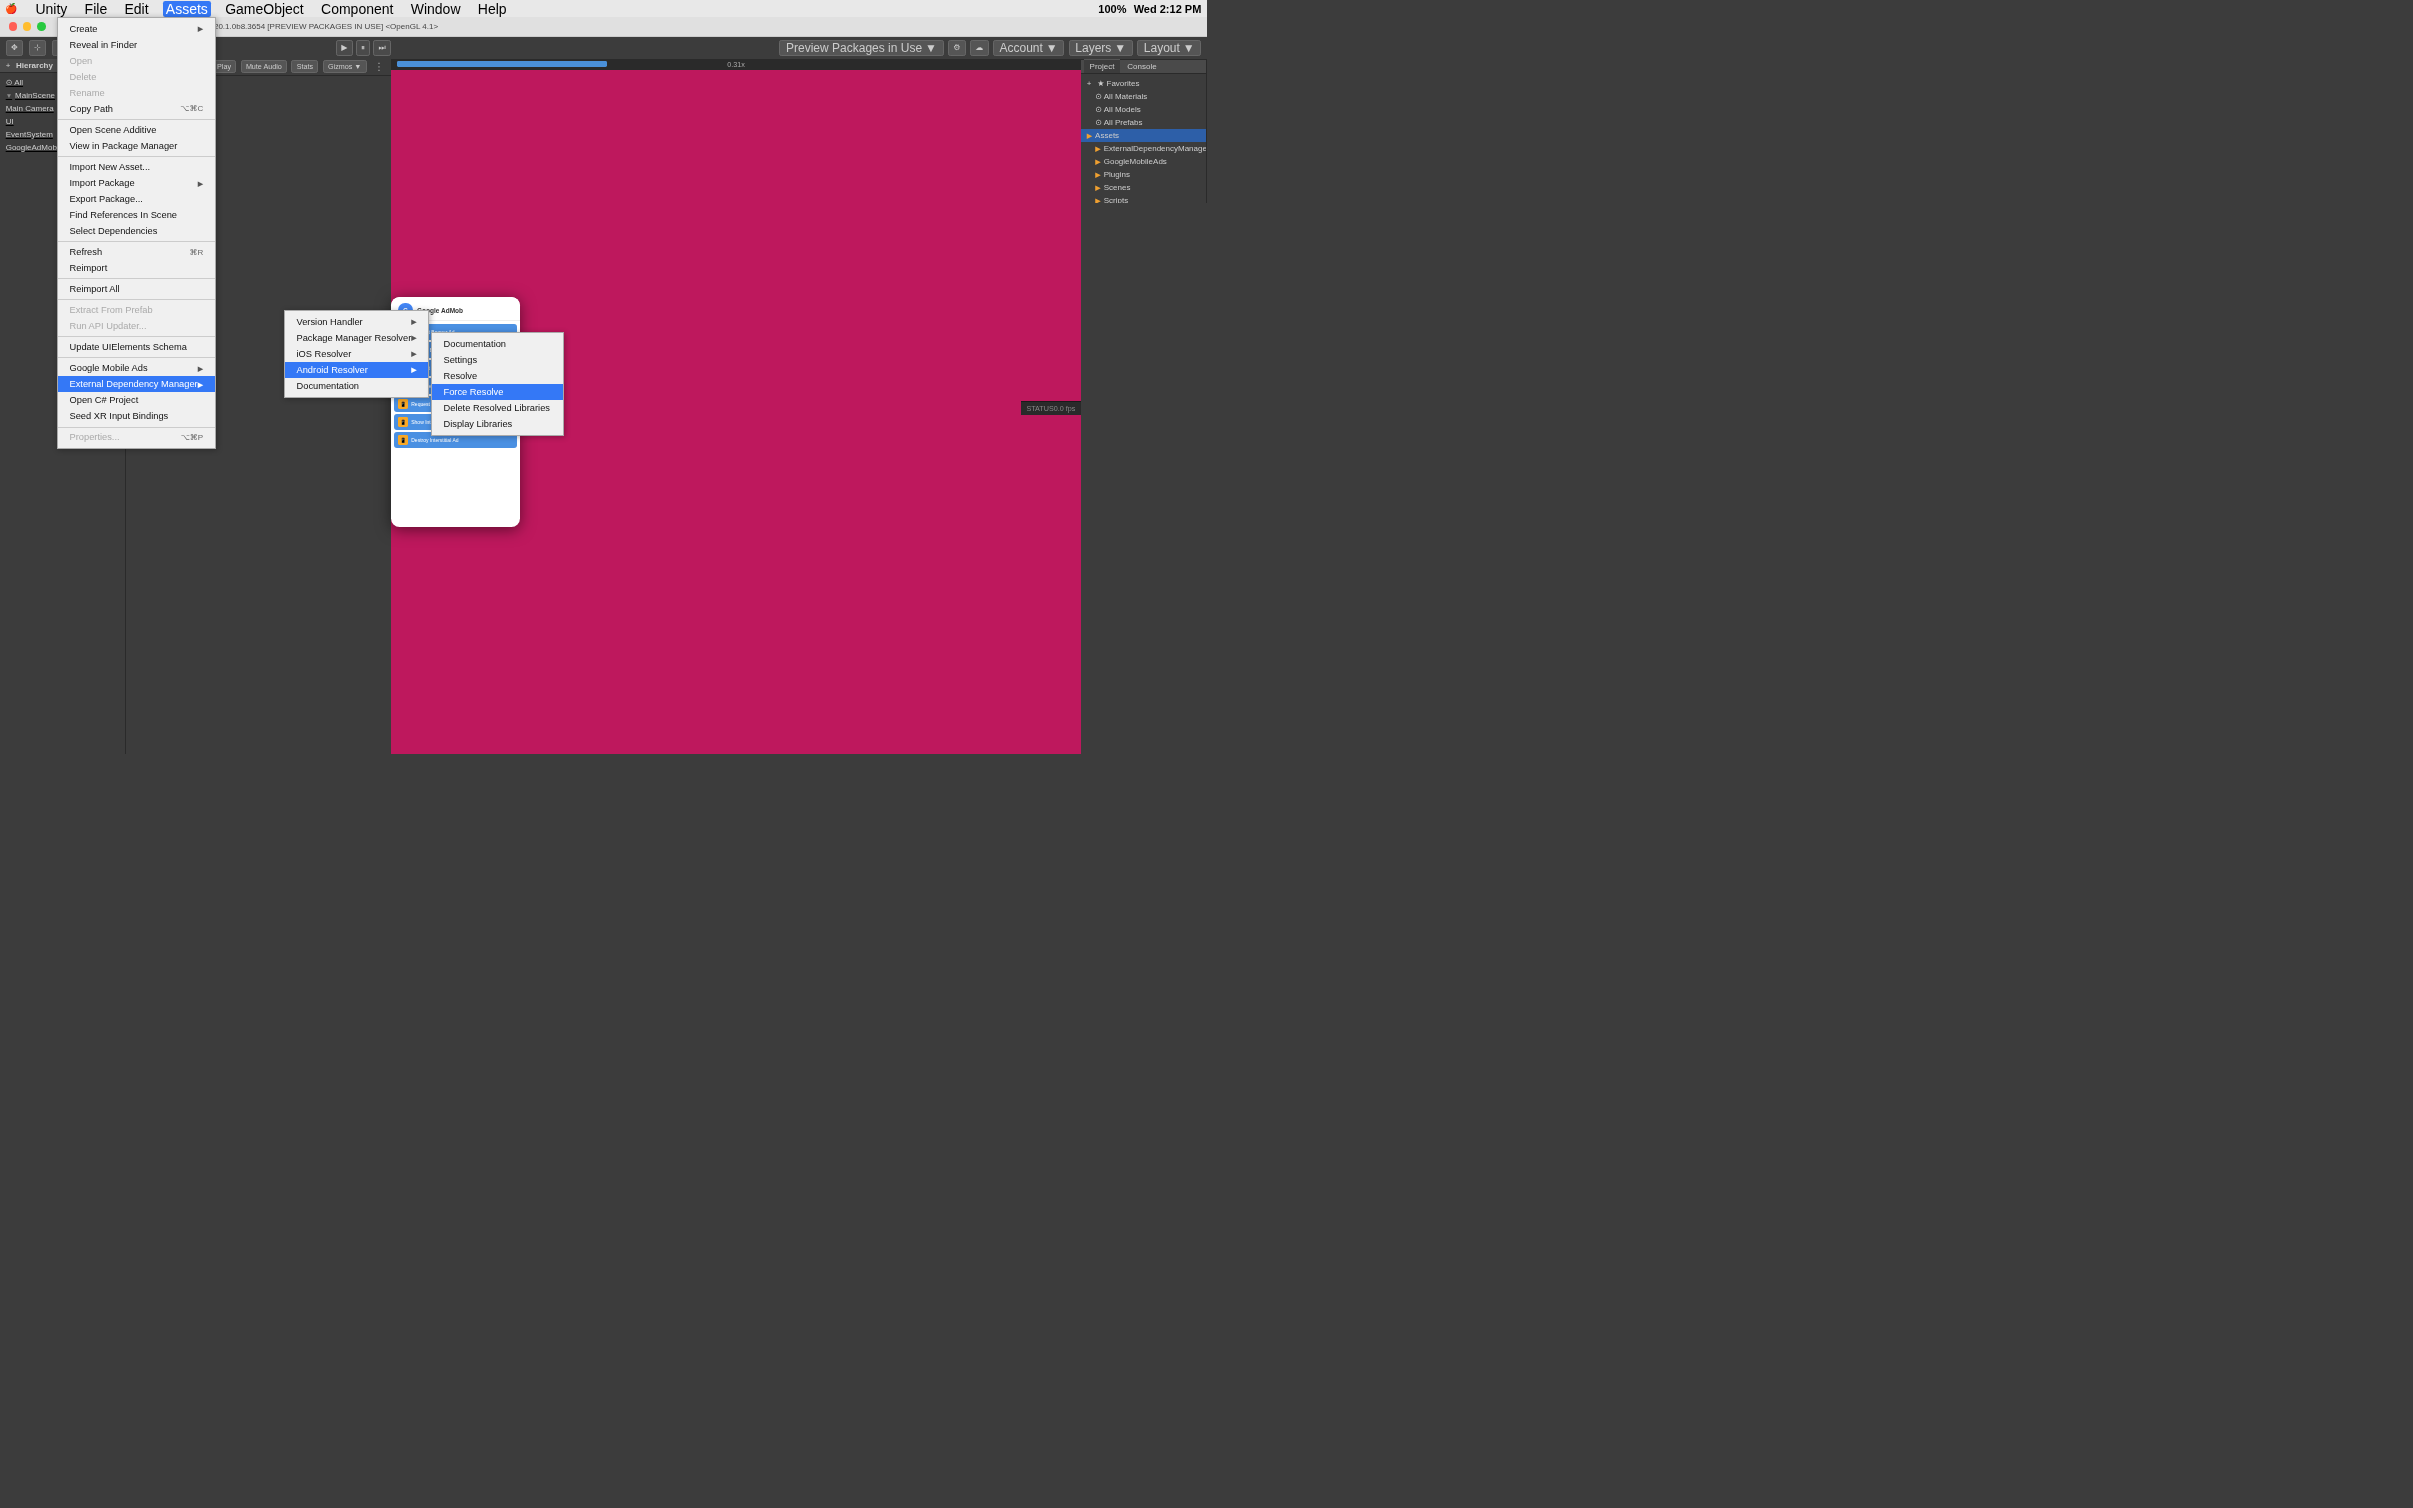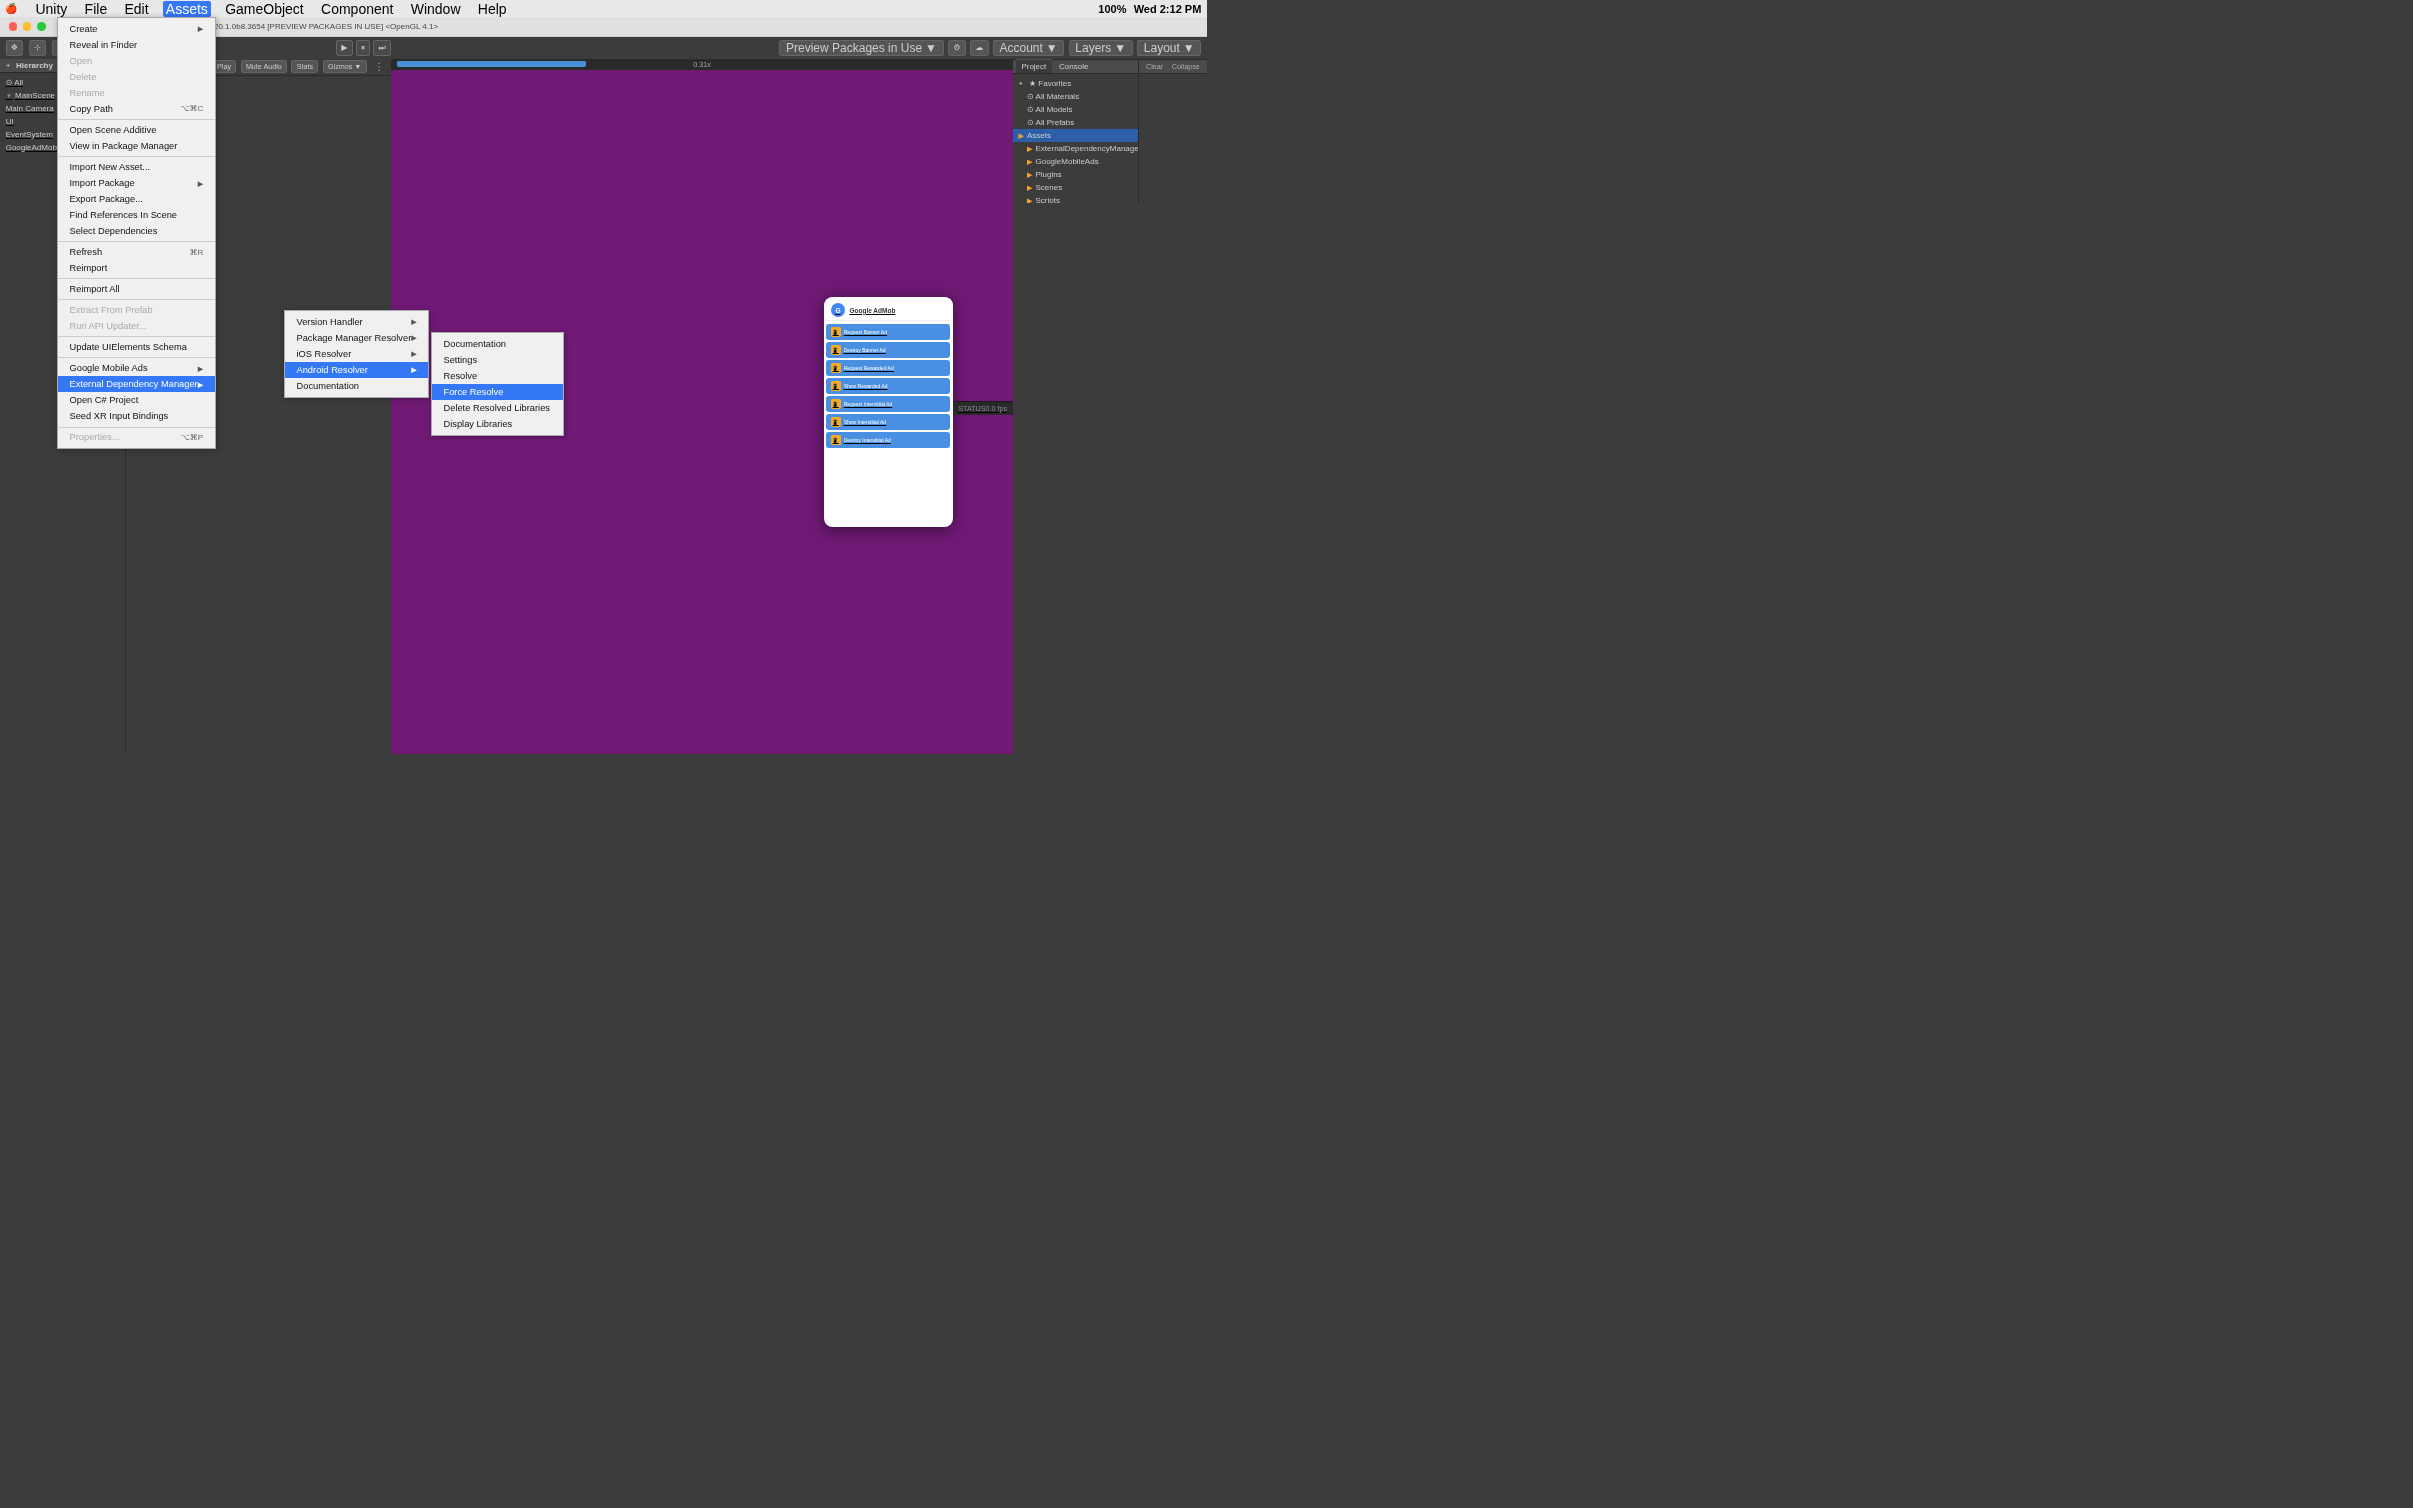--- a/index.html
+++ b/index.html
@@ -170,26 +170,25 @@
       border-radius: 2.2px;
       color: #ccc;
       padding: 0.7px 4.3px;
       font-size: 7.2px;
       cursor: pointer;
     }
 
     
     .game-preview-container {
       flex: 1;
-      background: #701a75;
+      background: #be185d;
       position: relative;
       display: flex;
       align-items: center;
-      justify-content: flex-end;
-      text-decoration: underline;
+      justify-content: space-between;
     }
     .progress-bar-area {
       position: absolute;
       top: 0;
       left: 0;
       right: 0;
       height: 11.5px;
       background: #2a2a2a;
       display: flex;
       align-items: center;
@@ -659,27 +658,20 @@
             <span>Scenes</span>
           </div>
           <div class="tree-item tree-indent">
             <span class="folder-icon">▶</span>
             <span>Scripts</span>
           </div>
 
         </div>
       </div>
 
-      <div class="console-panel">
-        <div class="console-toolbar">
-          <span class="console-btn">Clear</span>
-          <span class="console-btn">Collapse</span>
-        </div>
-        <div class="console-content"></div>
-      </div>
     </div>
   </div>
 
 
 </div>
 
 <div class="context-menu" style="top: 17px; left: 57px;">
 
   <div class="menu-item-row">
     <span>Create</span>

